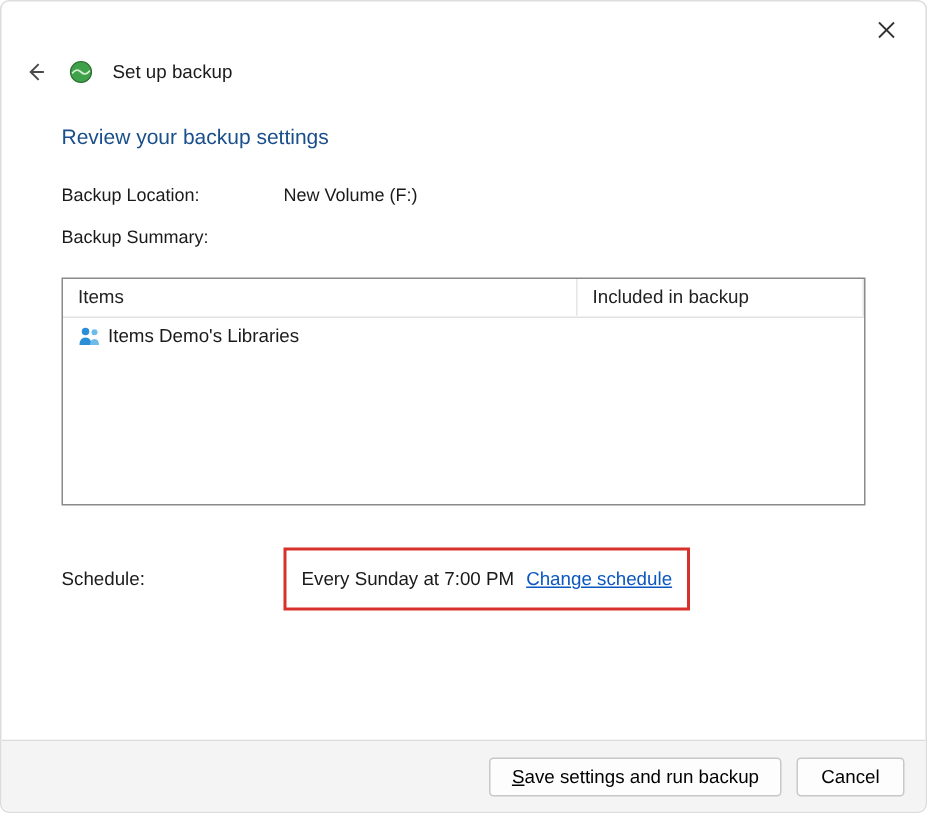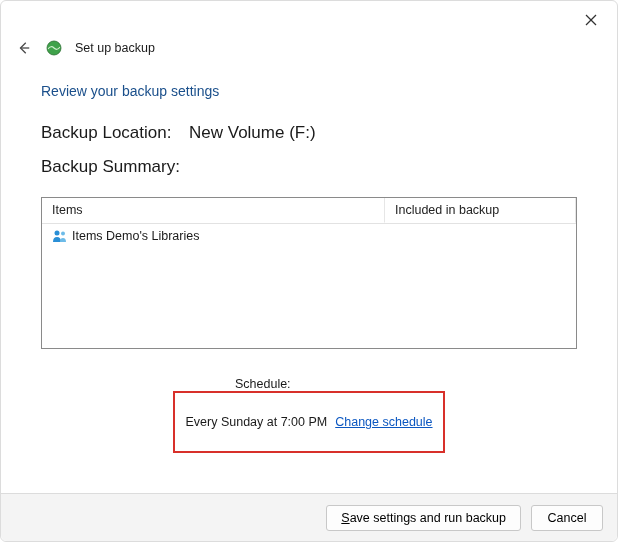--- a/index.html
+++ b/index.html
@@ -84,21 +84,21 @@
   .page-title {
     color: #1a4f8b;
     font-size: 14px;
     font-weight: 400;
     margin-bottom: 24px;
   }
 
   .field-row {
     display: flex;
     margin-bottom: 14px;
-    font-size: 17px;
+    font-size: 12px;
   }
   .field-label {
     width: 148px;
   }
   .field-value {}
 
   
   .summary-box {
     border: 1px solid #8a8a8a;
     width: 100%;
@@ -143,30 +143,29 @@
     justify-content: center;
   }
 
   
   .schedule-row {
     margin-top: 28px;
     display: flex;
     align-items: center;
     font-size: 12.5px;
     position: relative;
-    flex-direction: column;
   }
   .schedule-label {
     width: 148px;
   }
   .schedule-box {
     display: inline-flex;
     align-items: center;
     gap: 8px;
-    padding: 22px 10px;
+    padding: 12px 10px;
     border: 2.5px solid #d8302a;
   }
   .schedule-link {
     color: #0b57c1;
     text-decoration: underline;
     cursor: pointer;
   }
 
   
   .button-bar {

